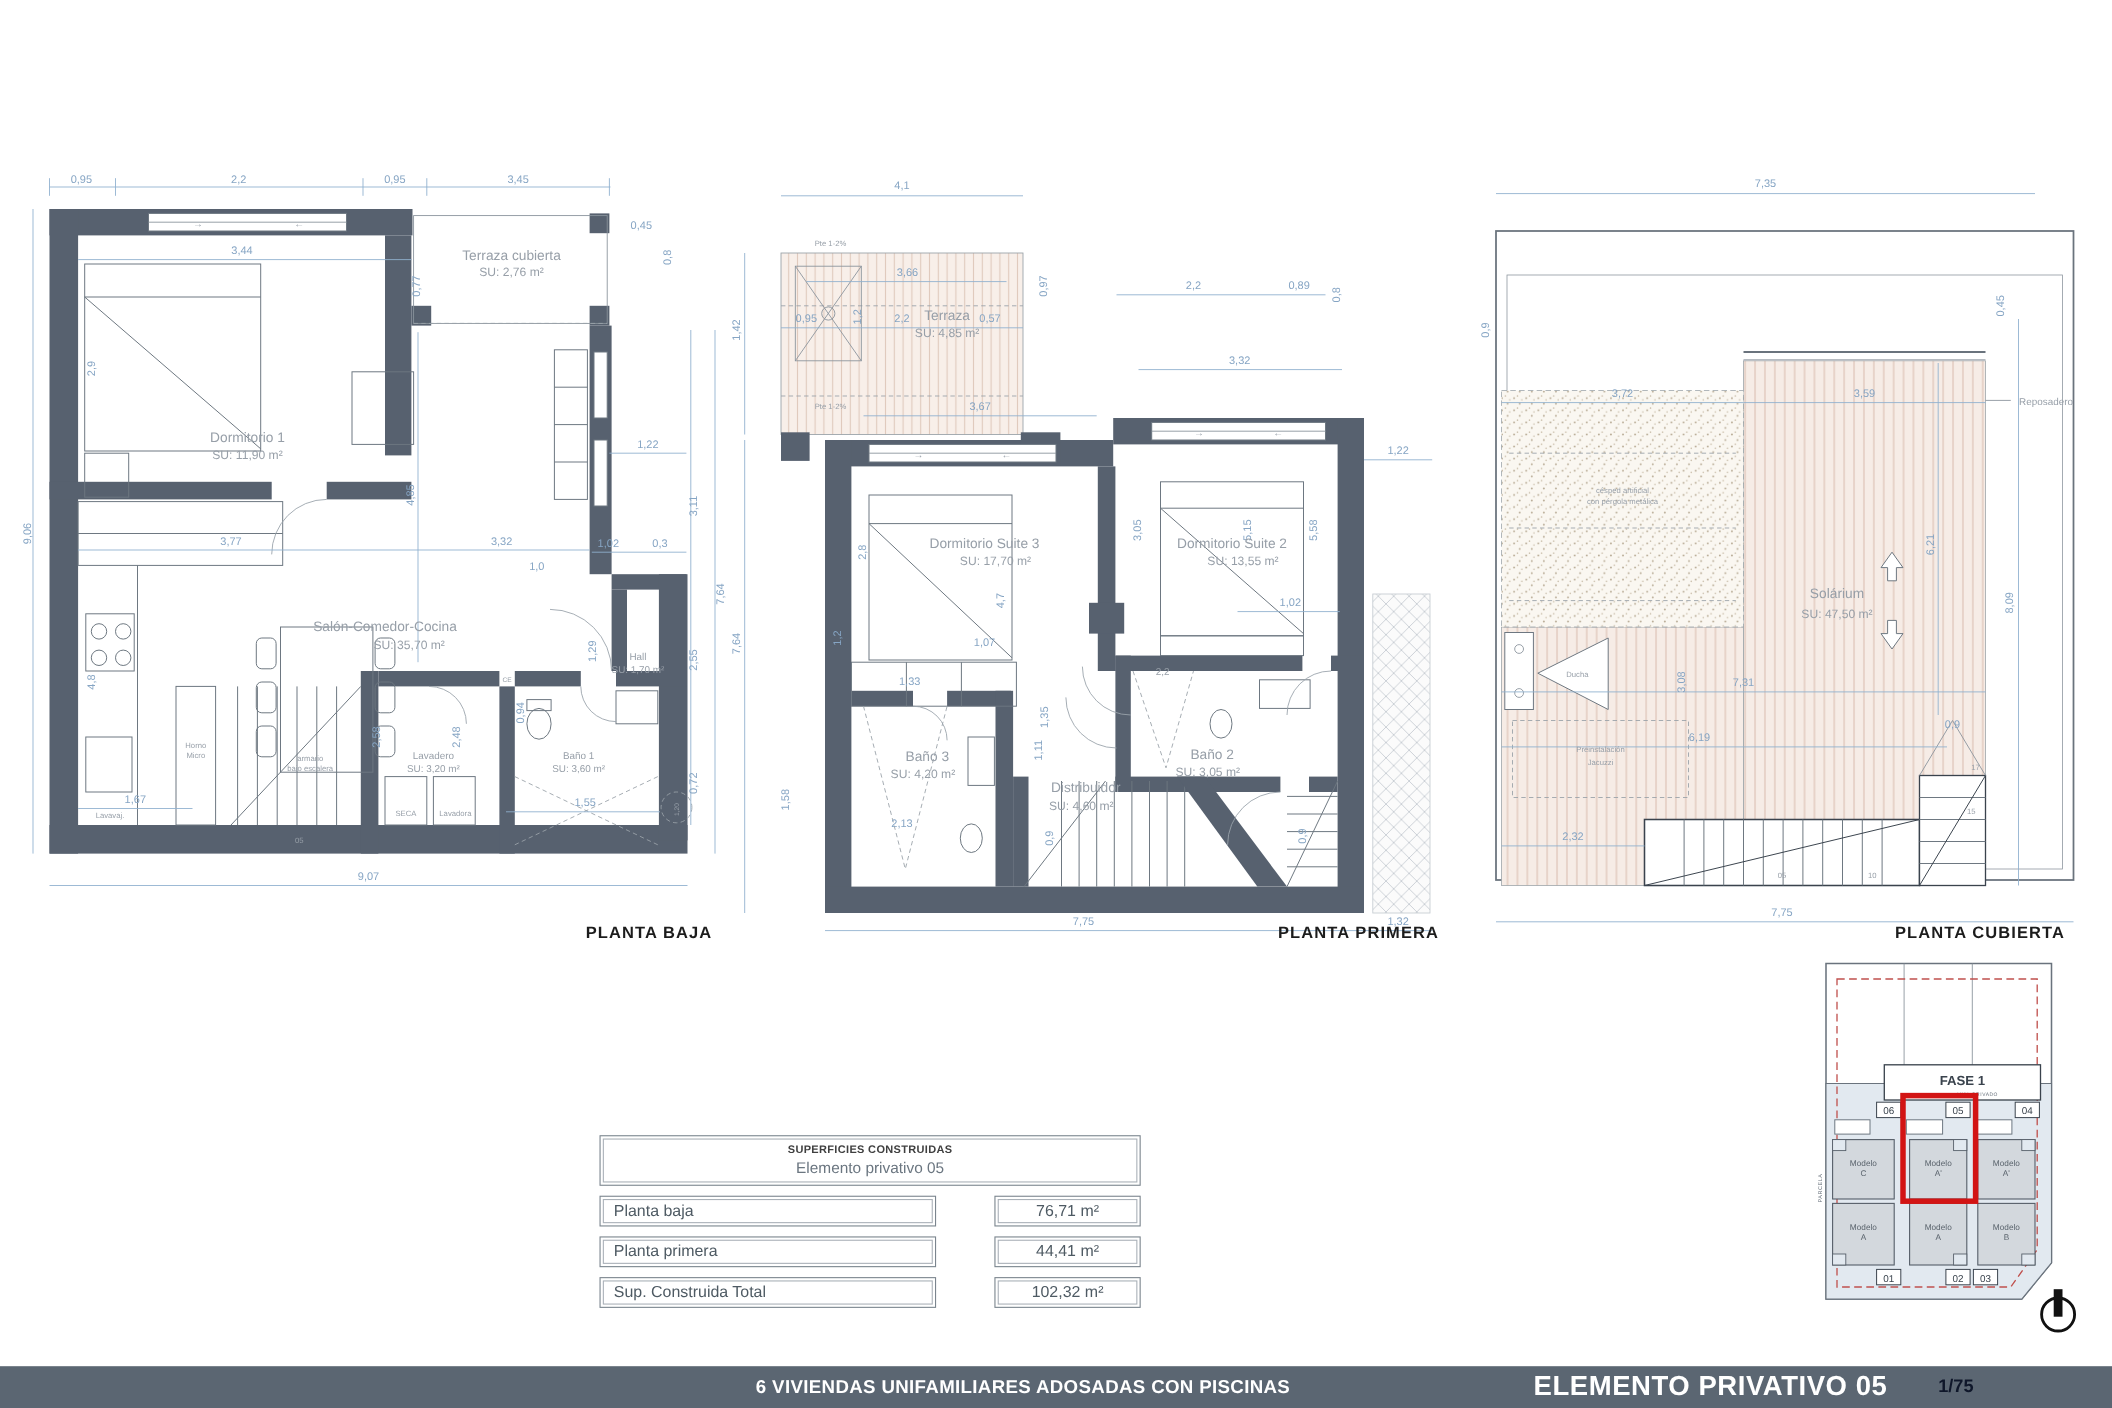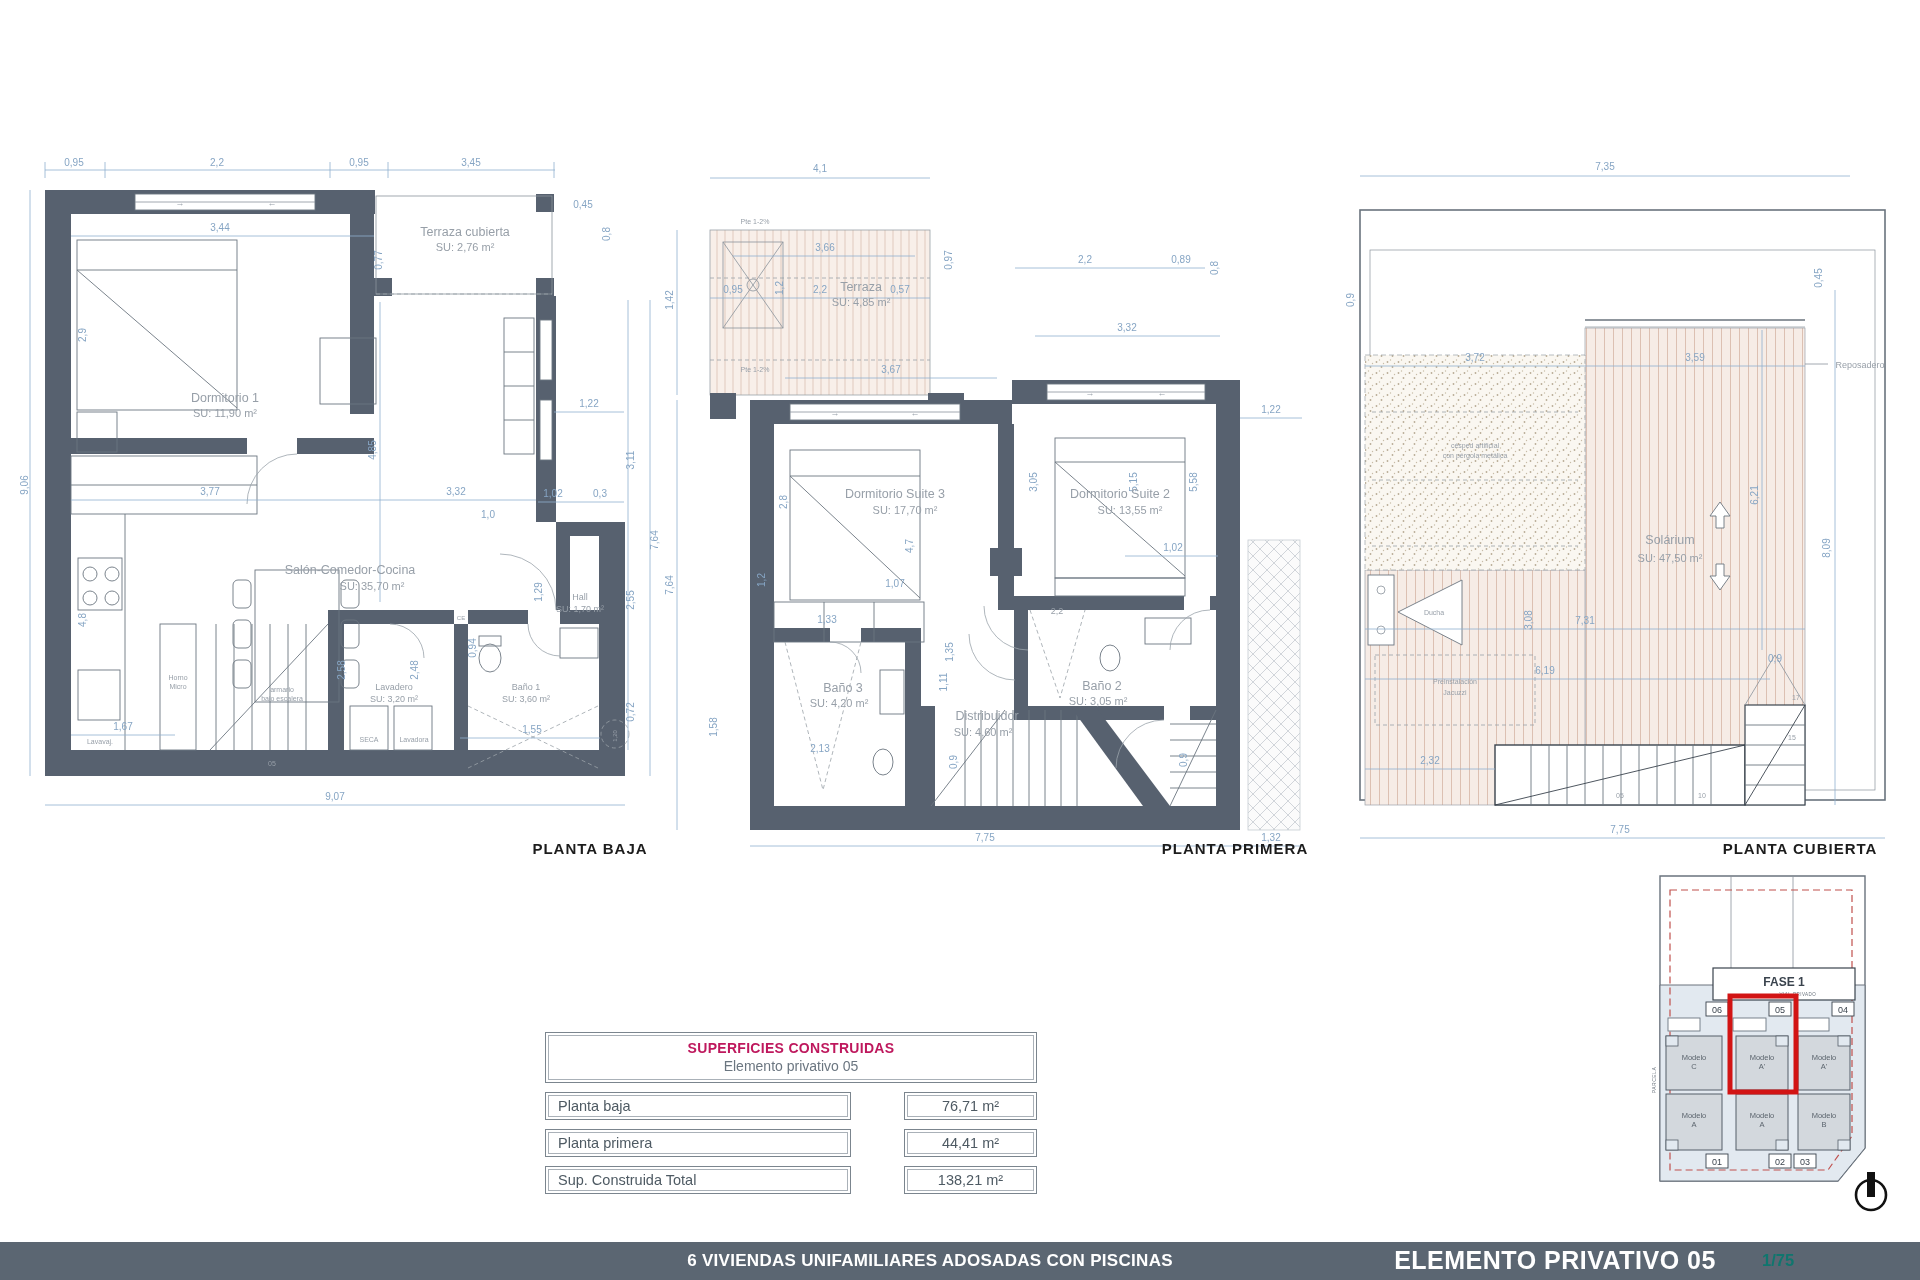--- a/index.html
+++ b/index.html
@@ -19,35 +19,35 @@
   .dln{stroke:#8fb0cf;stroke-width:.8;}
   .dd{stroke:#9aa2a8;stroke-dasharray:4 3;stroke-width:.8;fill:none;}
   .arc{fill:none;stroke:#9aa3ab;stroke-width:.8;}
   .thin{fill:none;stroke:#8a939c;stroke-width:.8;}
   .plan-label{position:absolute;top:840px;width:280px;text-align:center;
       font-size:15px;font-weight:bold;color:#1c1c1c;letter-spacing:1px;}
   
   #surface-table{position:absolute;left:545px;top:1032px;width:492px;}
   .tbl-head{border:1.5px solid #7b858e;outline:1px solid #aab1b8;outline-offset:-4px;
       padding:7px 0 8px 0;text-align:center;background:#fff;}
-  .tbl-title{font-size:14px;font-weight:bold;color:#be185d;letter-spacing:.3px;}
+  .tbl-title{font-size:10px;font-weight:bold;color:#404040;letter-spacing:.3px;}
   .tbl-sub{font-size:14px;color:#6b7680;margin-top:2px;}
   .tbl-row{display:flex;gap:9px;margin-top:9px;}
   .tbl-cell{border:1.5px solid #7b858e;outline:1px solid #aab1b8;outline-offset:-4px;
       background:#fff;font-size:14.5px;color:#4e5a63;padding:5px 0;}
   .tbl-label{flex:0 0 292px;padding-left:12px;}
   .tbl-value{flex:1;text-align:center;margin-left:44px;}
   
   #footer-bar{position:absolute;left:0;top:1242px;width:1920px;height:38px;background:#5b6672;}
   #footer-project{position:absolute;left:620px;top:1251px;width:620px;text-align:center;
       color:#fff;font-weight:bold;font-size:17px;letter-spacing:.3px;}
   #footer-sheet{position:absolute;left:1340px;top:1246px;width:430px;text-align:center;
       color:#fff;font-weight:bold;font-size:25px;letter-spacing:.5px;}
   #footer-page{position:absolute;left:1762px;top:1251px;width:80px;text-align:left;
-      color:#0f766e;font-weight:bold;font-size:16.5px;}
+      color:#0f172a;font-weight:bold;font-size:16.5px;}
 </style>
 </head>
 <body>
 
 <svg class="abs" style="left:20px;top:150px" width="650" height="700" viewBox="0 0 650 700">
 
   <g>
     <rect class="w" x="25" y="40" width="330" height="24"></rect>
     <rect class="w" x="25" y="40" width="26" height="586"></rect>
     <rect class="w" x="25" y="600" width="580" height="26"></rect>
@@ -588,20 +588,20 @@
   <div class="tbl-row">
     <div class="tbl-cell tbl-label">Planta baja</div>
     <div class="tbl-cell tbl-value">76,71 m²</div>
   </div>
   <div class="tbl-row">
     <div class="tbl-cell tbl-label">Planta primera</div>
     <div class="tbl-cell tbl-value">44,41 m²</div>
   </div>
   <div class="tbl-row">
     <div class="tbl-cell tbl-label">Sup. Construida Total</div>
-    <div class="tbl-cell tbl-value">138,21 m²</div>
+    <div class="tbl-cell tbl-value">102,32 m²</div>
   </div>
 </div>
 
 <div id="footer-bar"></div>
 <div id="footer-project">6 VIVIENDAS UNIFAMILIARES ADOSADAS CON PISCINAS</div>
 <div id="footer-sheet">ELEMENTO PRIVATIVO 05</div>
 <div id="footer-page">1/75</div>
 
 </body></html>

